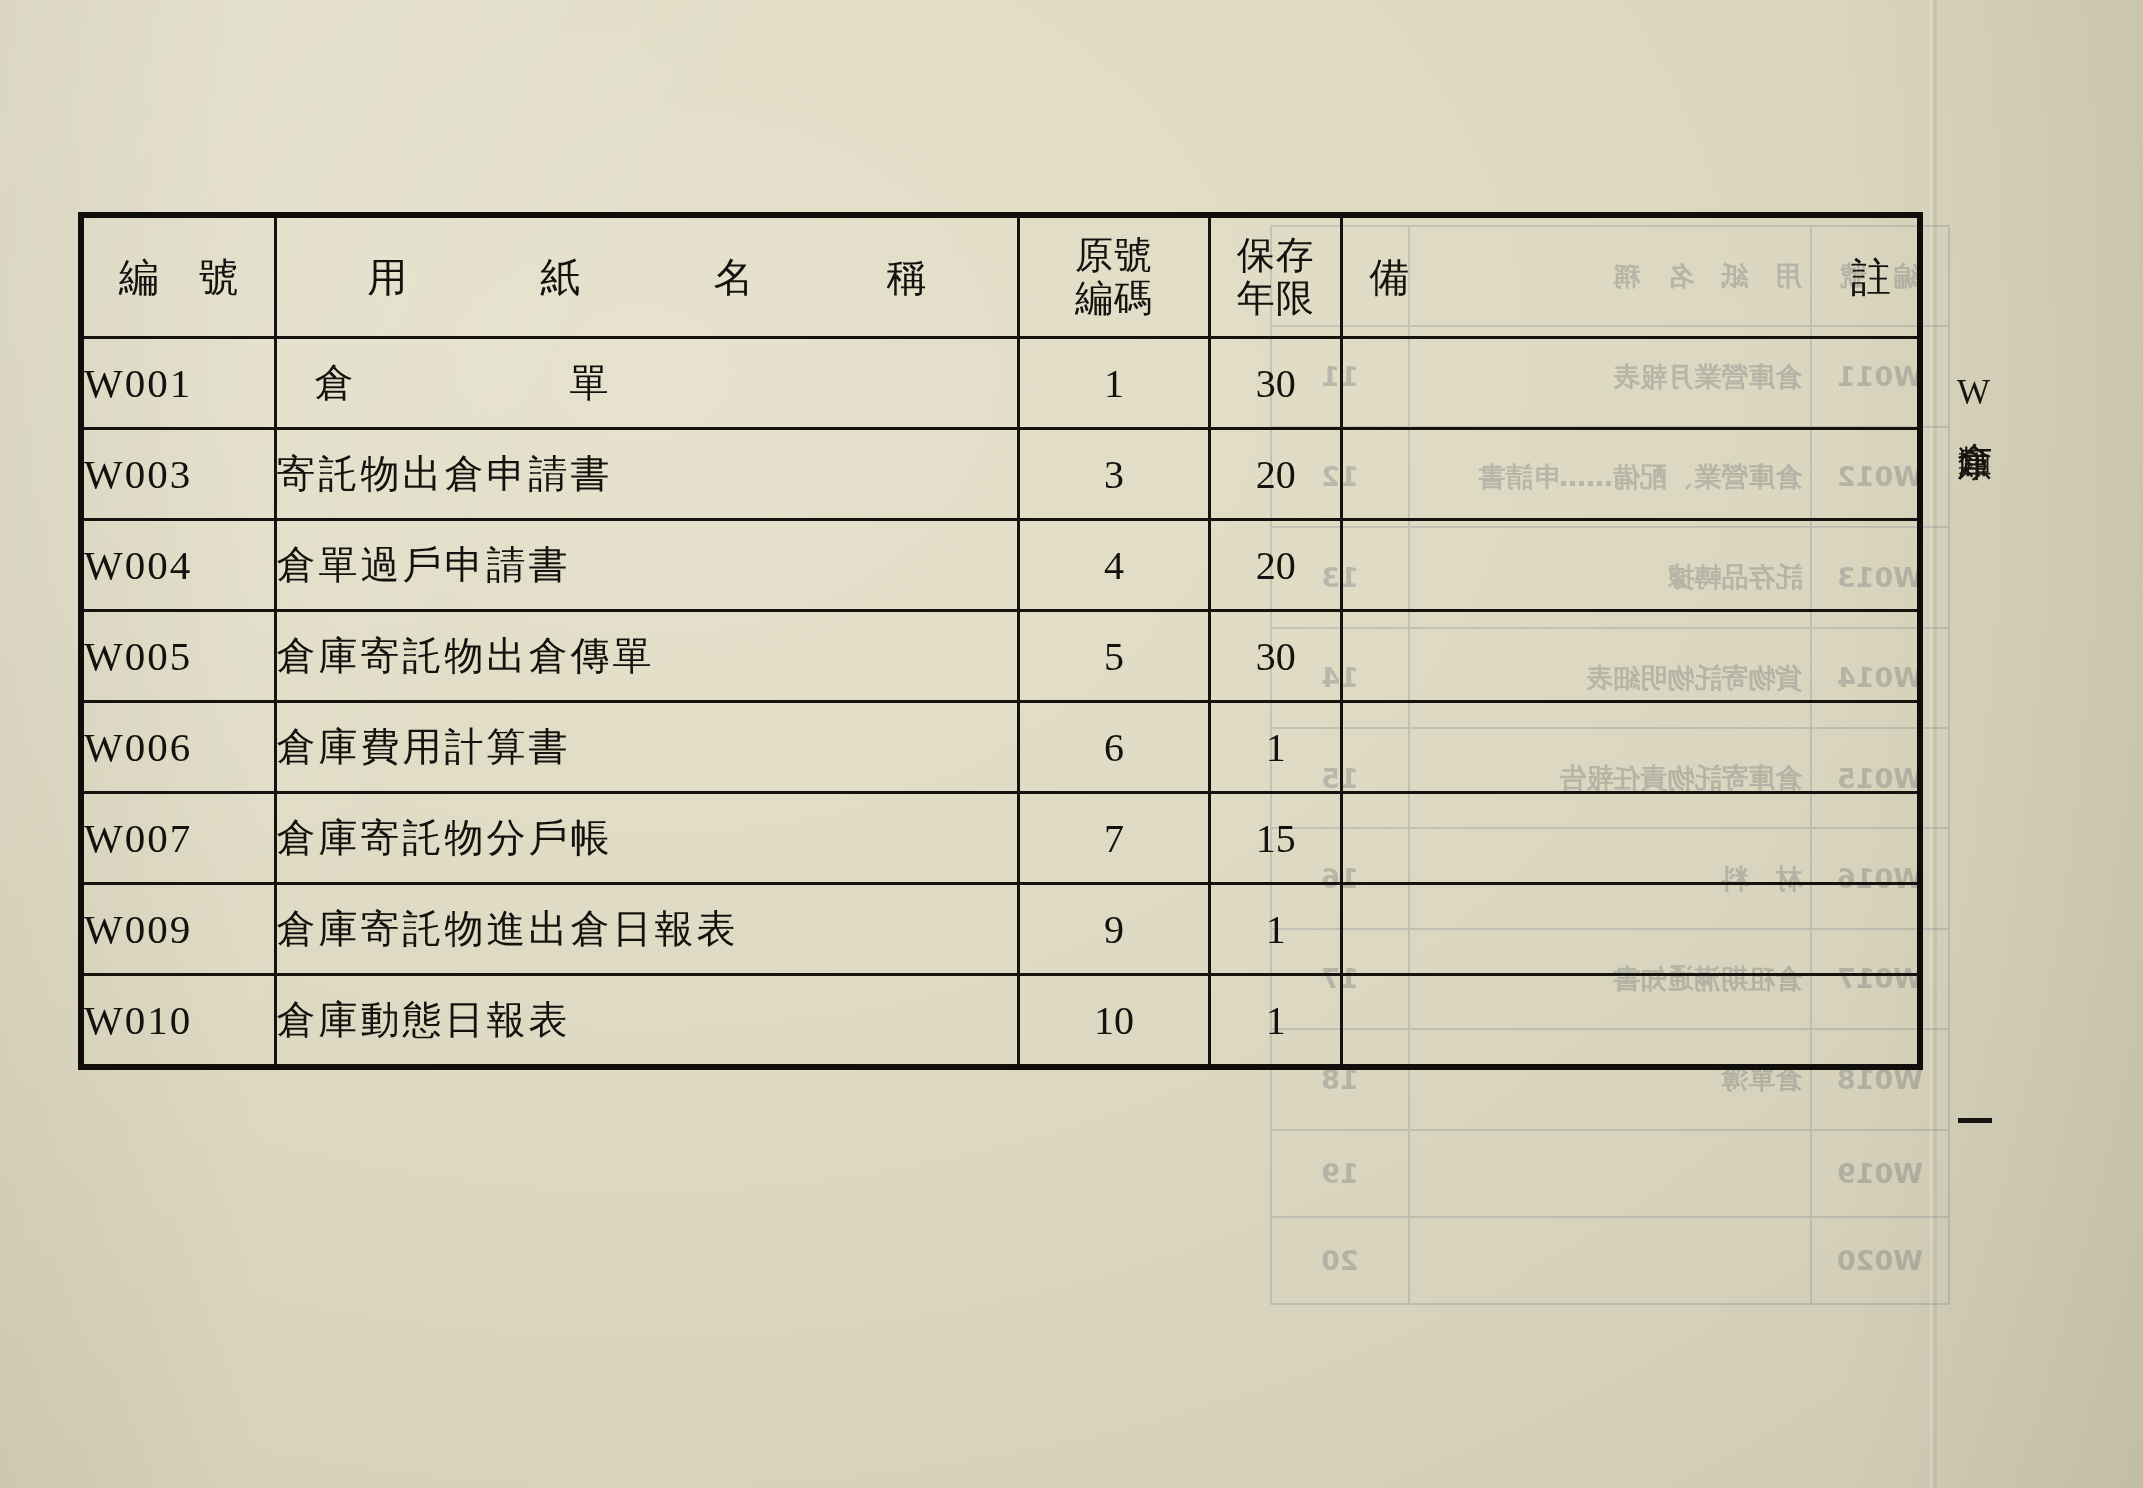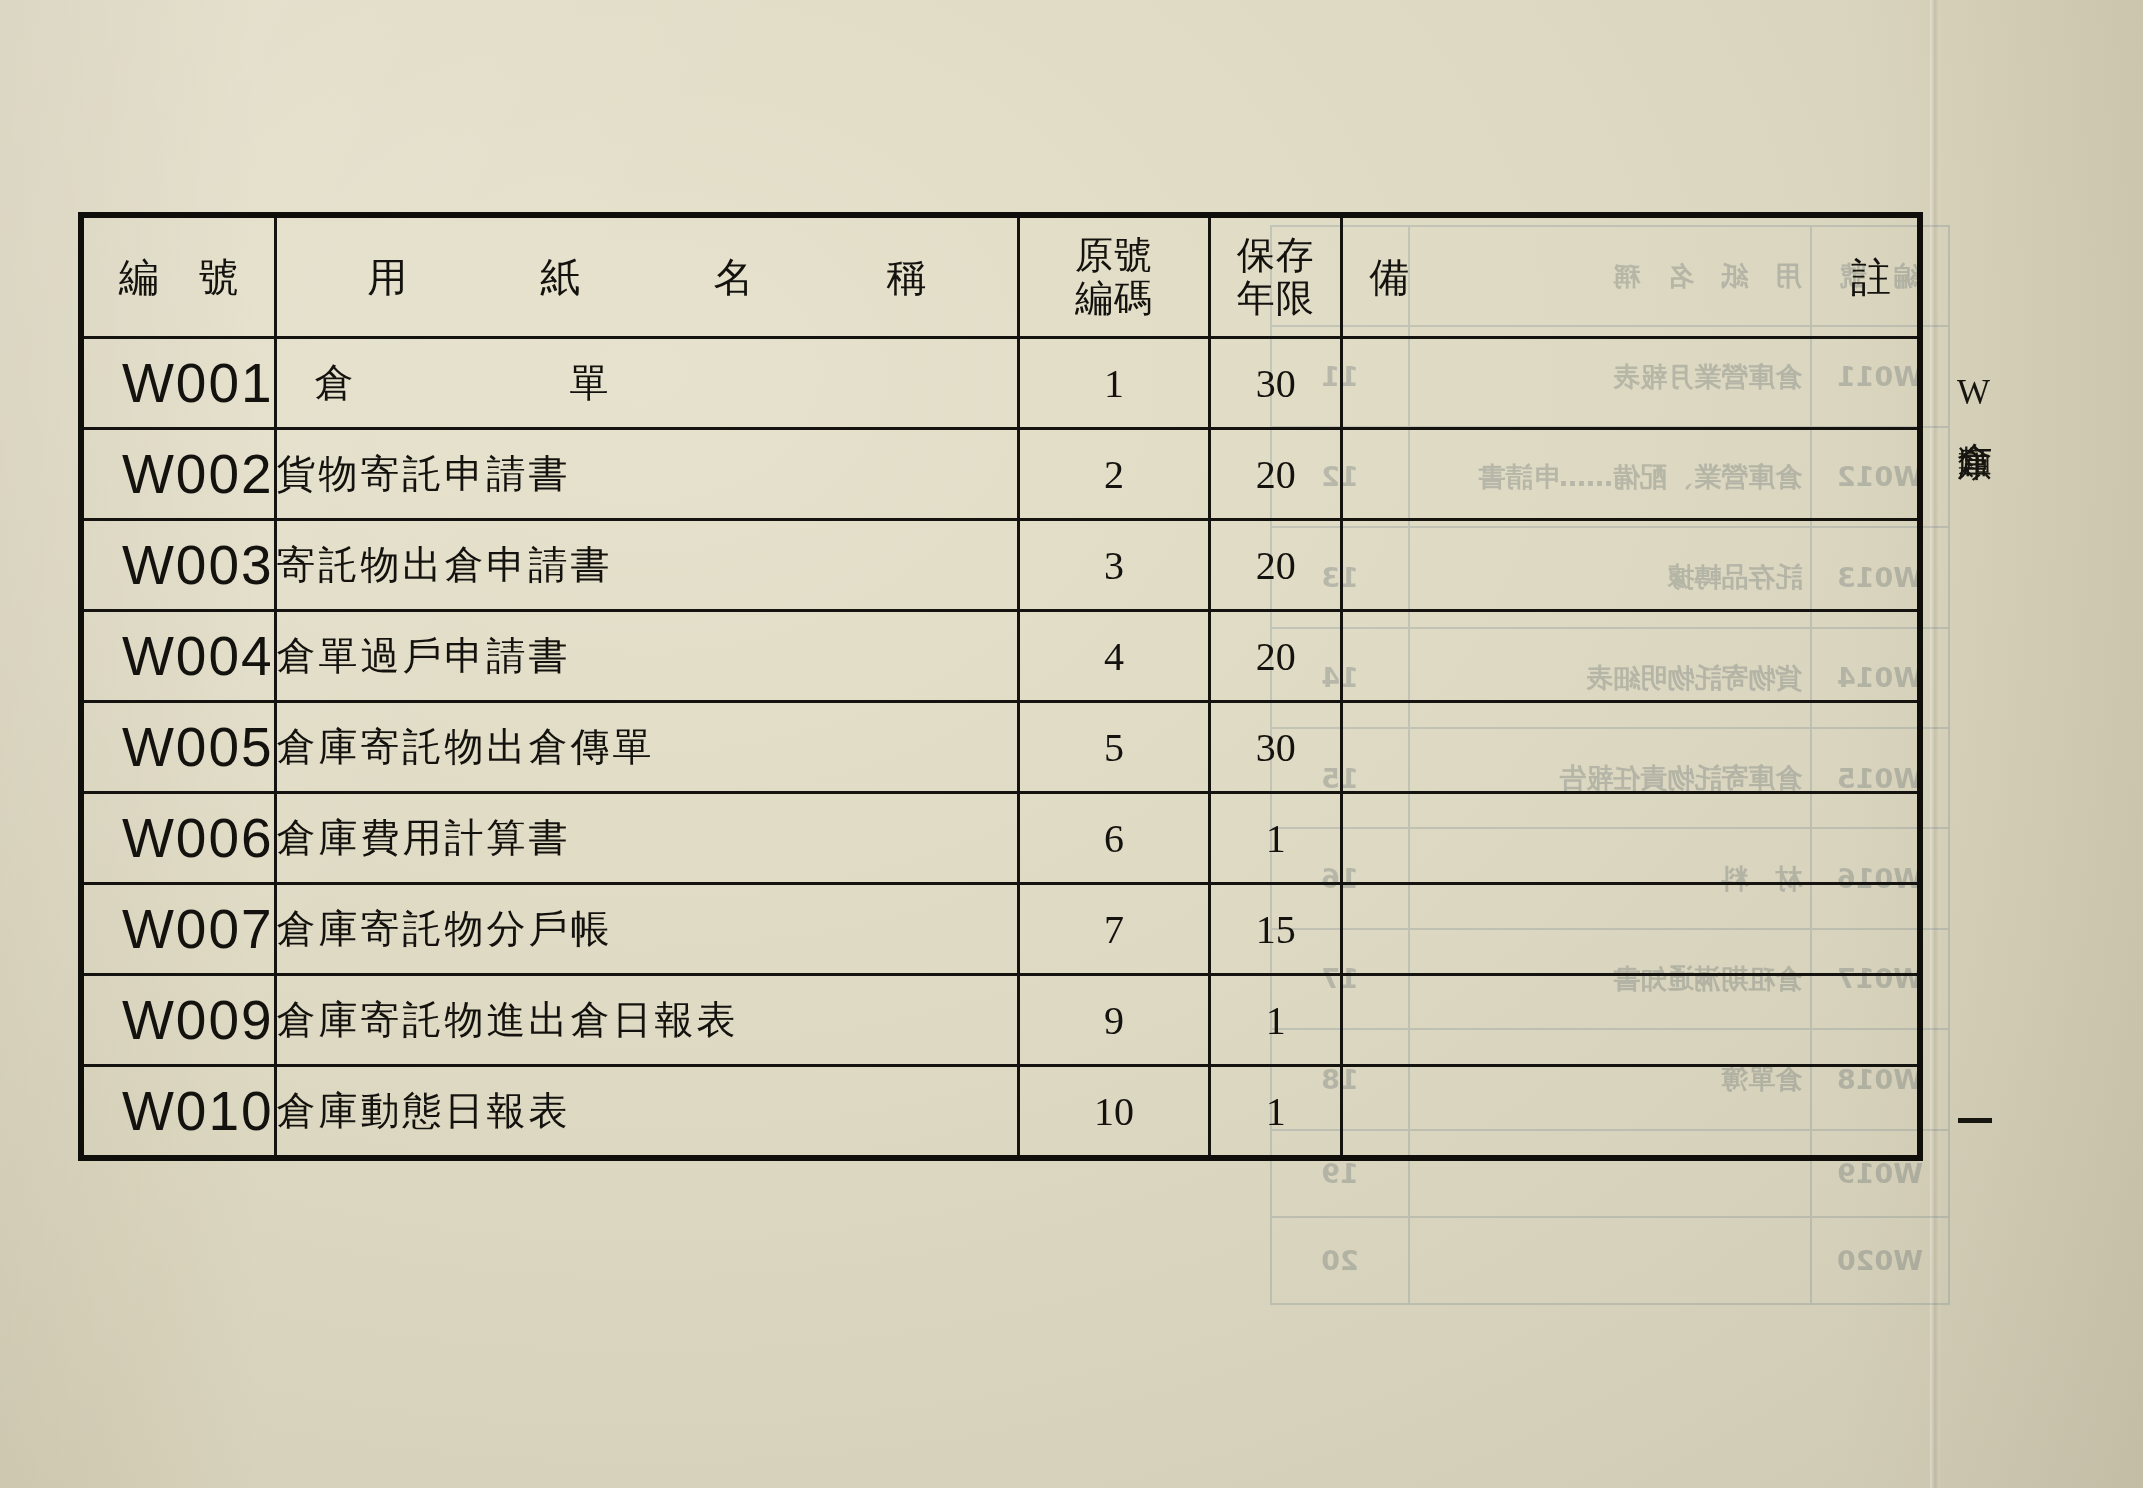--- a/index.html
+++ b/index.html
@@ -125,24 +125,24 @@
     align-items: center;
     font-size: 40px;
     padding: 0 26px;
   }
 
   .body-row td {
     height: 88px;
     vertical-align: middle;
   }
   .cell-id {
-    text-align: right;
-    font-size: 55px;
+    text-align: left;
+    font-size: 41px;
     letter-spacing: 2px;
-    font-family: Liberation Sans, sans-serif;
+    font-family: Liberation Serif, serif;
   }
   .cell-name {
     font-size: 39px;
     padding-left: 26px;
     letter-spacing: 3px;
     white-space: nowrap;
   }
   .cell-name.wide-space {
     padding-left: 38px;
     letter-spacing: 46px;
@@ -293,27 +293,20 @@
     </tr>
 
     <tr class="body-row">
       <td class="cell-id">W001</td>
       <td class="cell-name wide-space">倉　　單</td>
       <td class="cell-center">1</td>
       <td class="cell-center">30</td>
       <td class="cell-remark"></td>
     </tr>
     <tr class="body-row">
-      <td class="cell-id">W002</td>
-      <td class="cell-name">貨物寄託申請書</td>
-      <td class="cell-center">2</td>
-      <td class="cell-center">20</td>
-      <td class="cell-remark"></td>
-    </tr>
-    <tr class="body-row">
       <td class="cell-id">W003</td>
       <td class="cell-name">寄託物出倉申請書</td>
       <td class="cell-center">3</td>
       <td class="cell-center">20</td>
       <td class="cell-remark"></td>
     </tr>
     <tr class="body-row">
       <td class="cell-id">W004</td>
       <td class="cell-name">倉單過戶申請書</td>
       <td class="cell-center">4</td>

